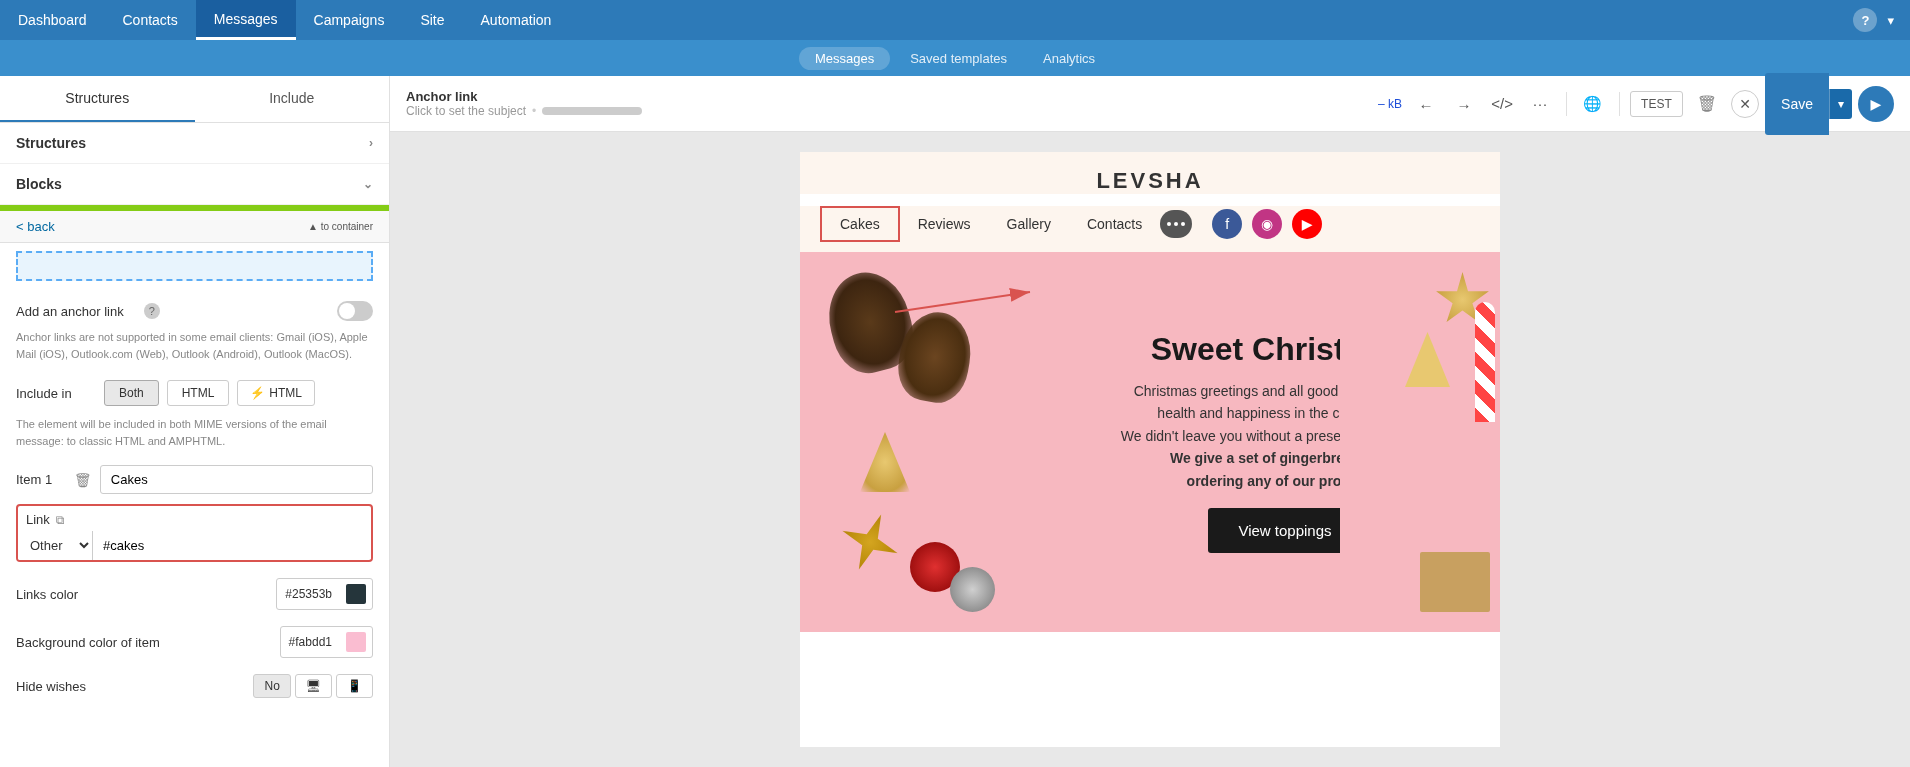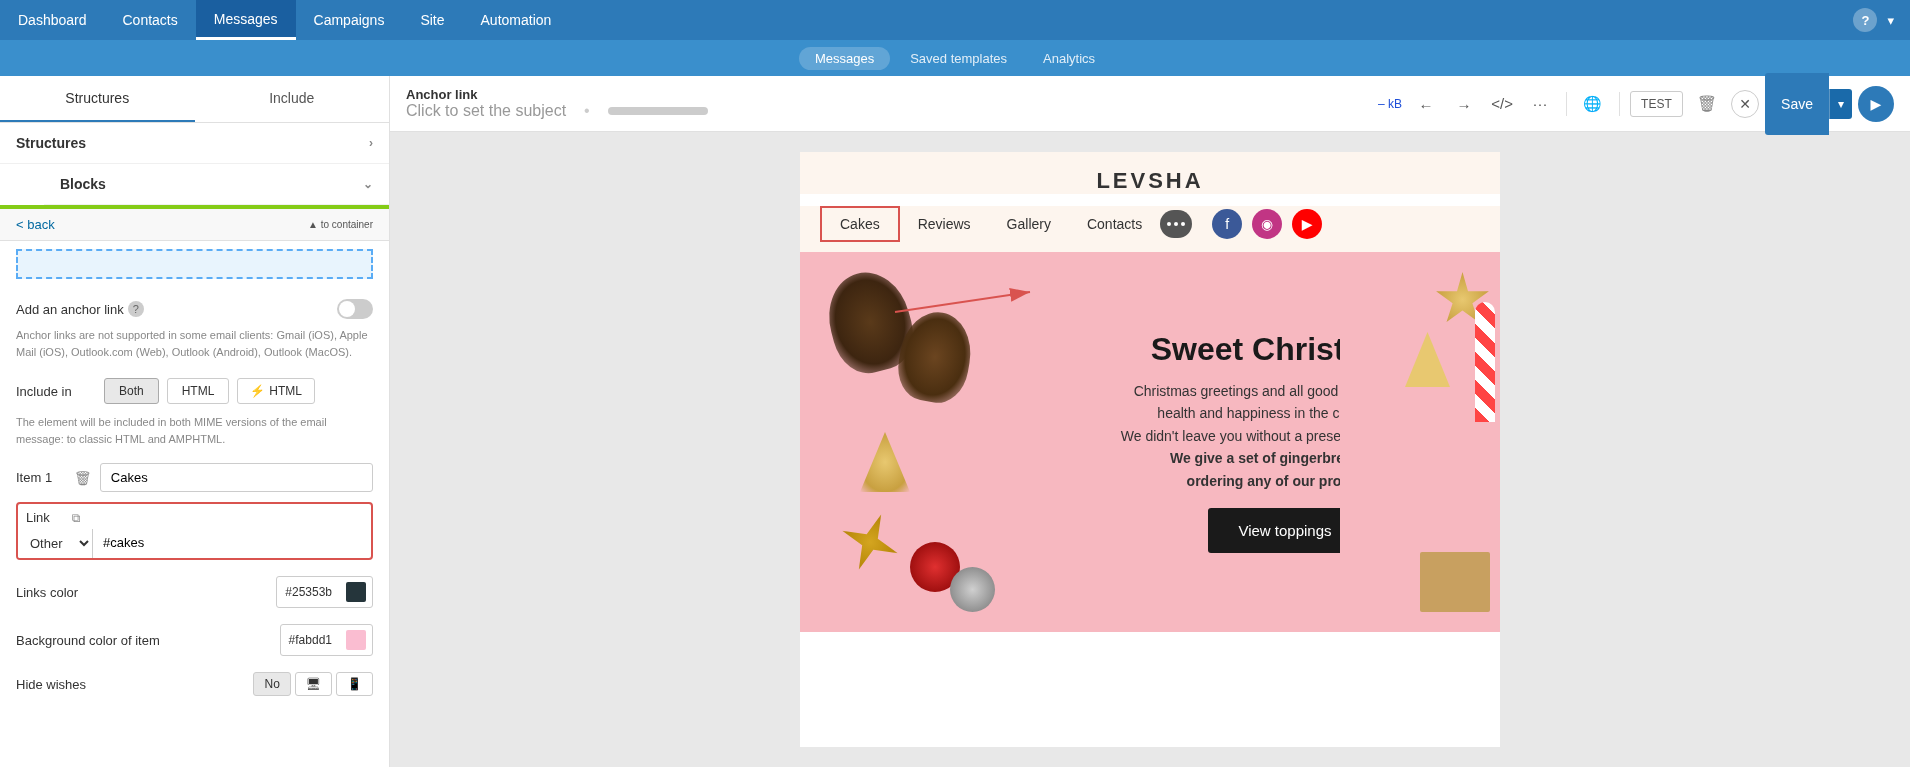--- a/index.html
+++ b/index.html
@@ -112,22 +112,21 @@
       font-size: 14px;
       font-weight: bold;
       color: #333;
       cursor: pointer;
       border-bottom: 1px solid #f0f0f0;
     }
     .section-header .chevron { font-size: 12px; color: #888; }
 
     
     .blocks-section {
-      border-bottom: 4px solid #84cc16;
-      padding-left: 44px;
+      border-bottom: 6px solid #84cc16;
     }
 
     
     .nav-bar {
       display: flex;
       align-items: center;
       justify-content: space-between;
       padding: 8px 16px;
       background: #f8f8f8;
       border-bottom: 1px solid #e0e0e0;
@@ -154,21 +153,21 @@
       margin: 8px 16px;
       border: 2px dashed #5aacf5;
       height: 30px;
       background: #e8f4fd;
     }
 
     
     .anchor-row {
       display: flex;
       align-items: center;
-      gap: 4px;
+      gap: 20px;
       padding: 12px 16px 4px;
       font-size: 13px;
       color: #333;
     }
     .anchor-help {
       width: 16px; height: 16px;
       border-radius: 50%;
       background: #ccc;
       color: #666;
       display: flex; align-items: center; justify-content: center;
@@ -273,30 +272,30 @@
       border: 2px solid #d9534f;
       border-radius: 4px;
       overflow: hidden;
     }
     .link-label {
       font-size: 13px;
       color: #333;
       padding: 6px 8px 4px;
       display: flex;
       align-items: center;
-      gap: 22px;
+      gap: 6px;
     }
     .link-copy-icon {
       font-size: 12px;
       color: #888;
       cursor: pointer;
     }
     .link-inputs {
       display: flex;
-      align-items: flex-start;
+      align-items: center;
     }
     .link-type-select {
       padding: 6px 8px;
       border: none;
       border-right: 1px solid #ccc;
       font-size: 13px;
       color: #333;
       background: #fff;
       cursor: pointer;
       outline: none;
@@ -389,25 +388,25 @@
       display: flex;
       flex-direction: column;
       flex: 1;
     }
     .email-title {
       font-size: 13px;
       font-weight: bold;
       color: #333;
     }
     .email-subtitle {
-      font-size: 16px;
+      font-size: 12px;
       color: #999;
       display: flex;
       align-items: center;
-      gap: 18px;
+      gap: 6px;
     }
     .email-subtitle .dot { color: #ccc; }
     .subject-placeholder {
       width: 100px;
       height: 8px;
       background: #ccc;
       border-radius: 4px;
       display: inline-block;
     }
     .kb-size {

